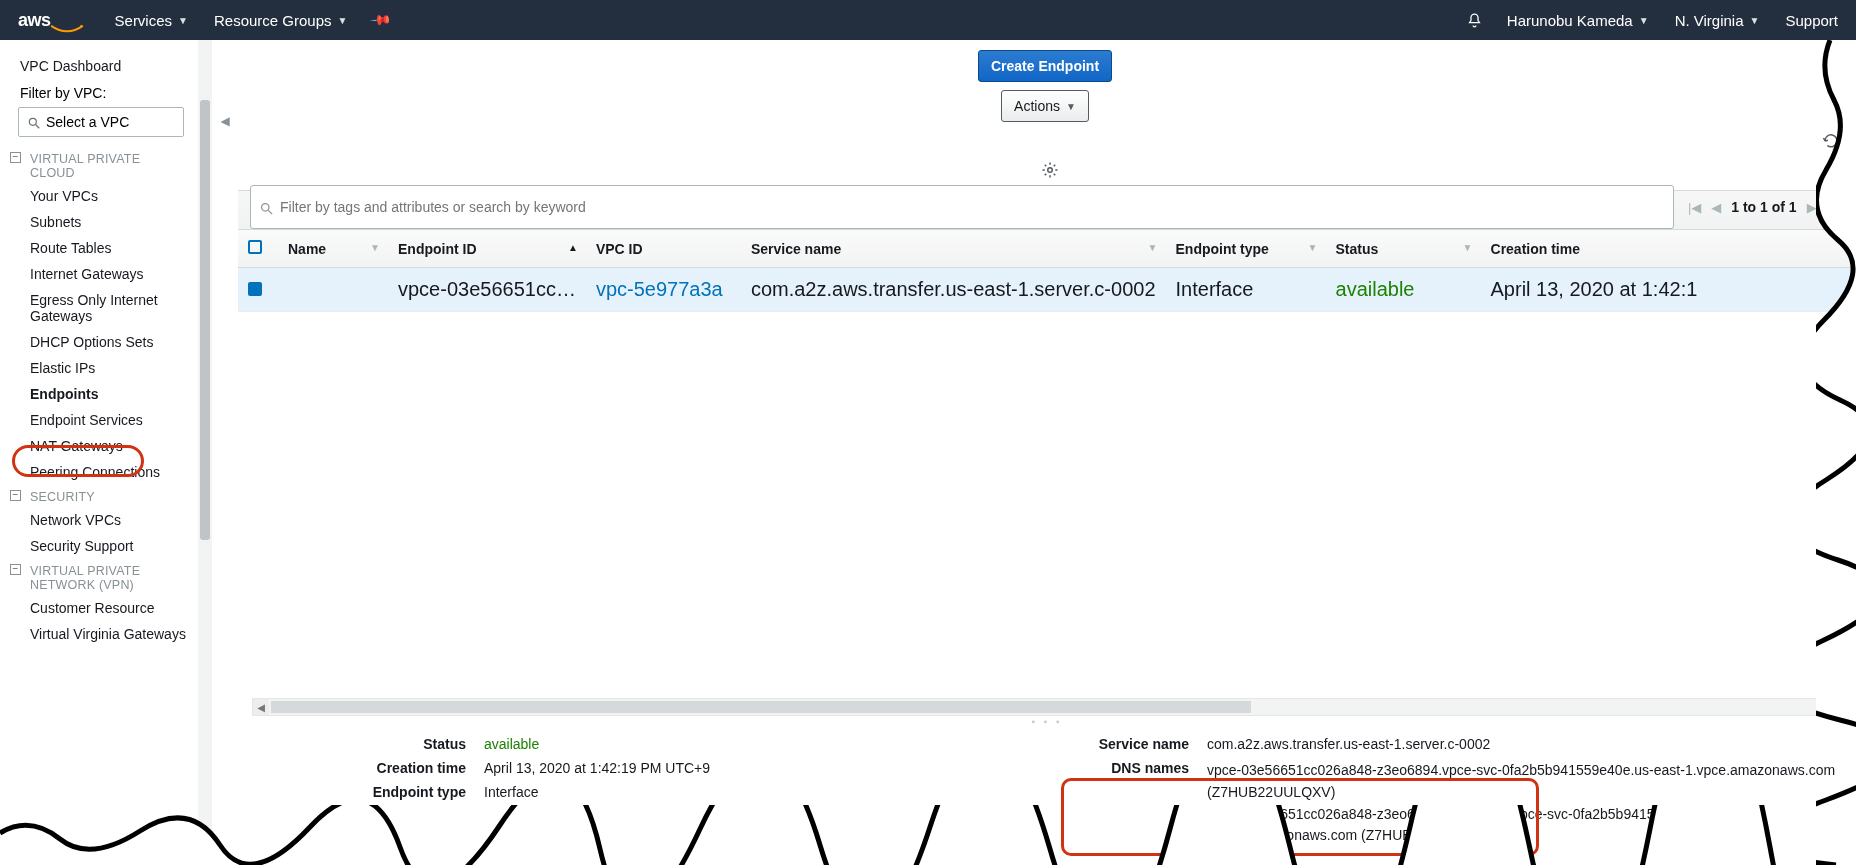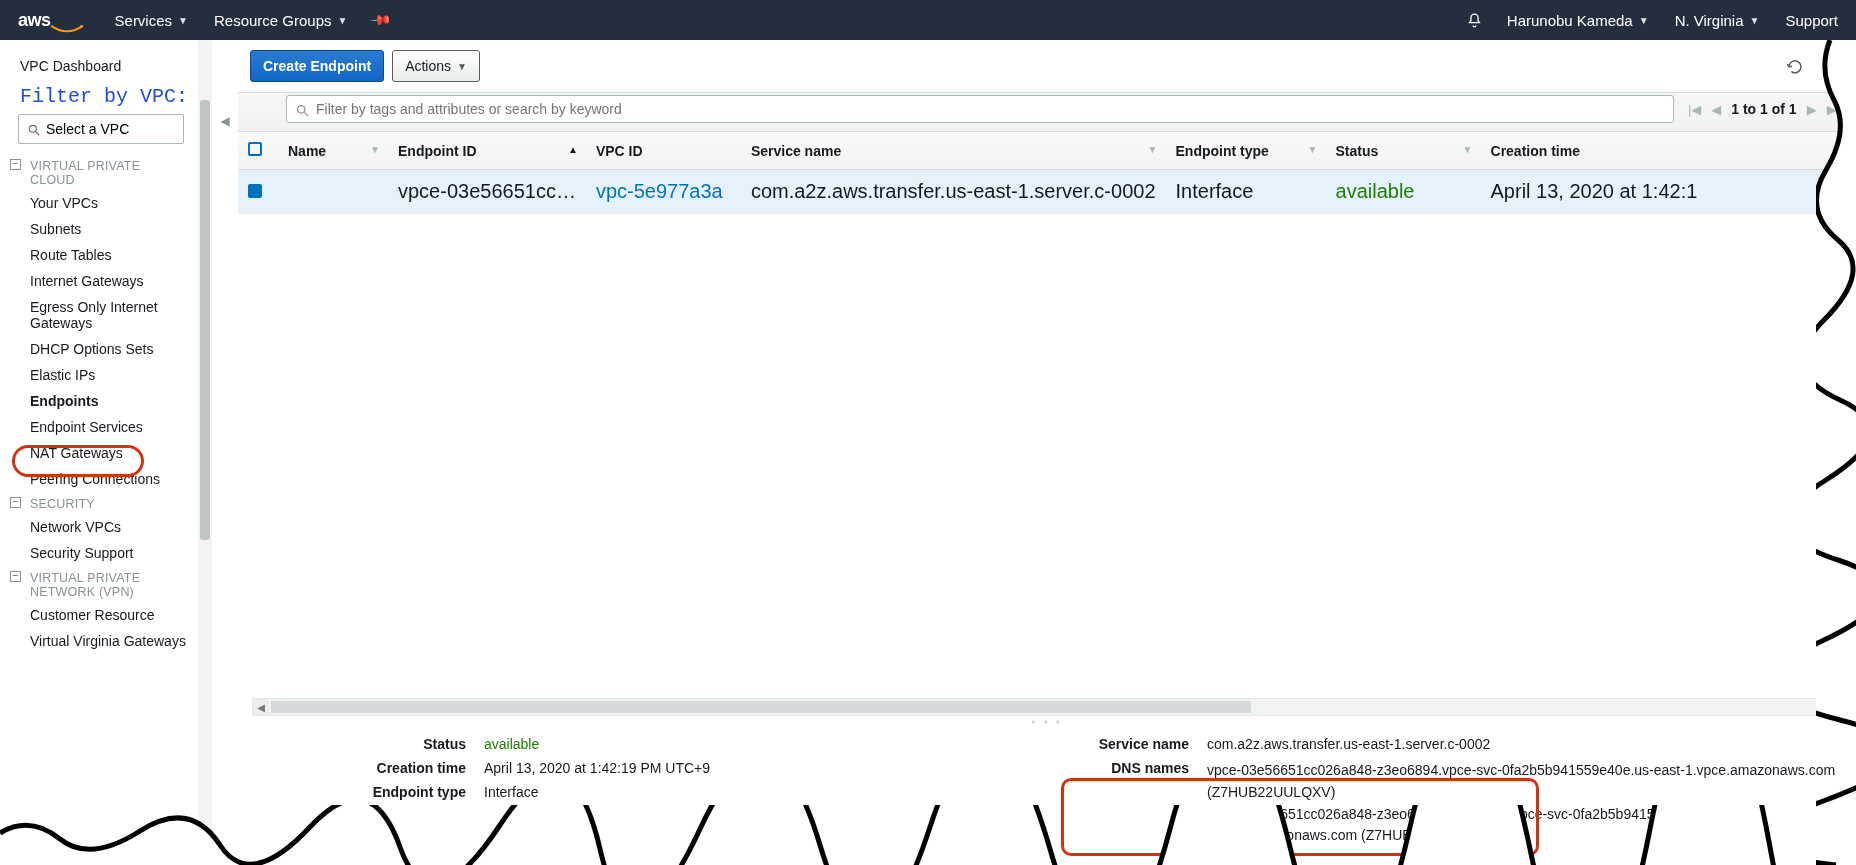--- a/index.html
+++ b/index.html
@@ -17,43 +17,43 @@
   .topbar .bell { margin-right:24px; font-size:17px; }
 
   
   .layout { display:flex; height:calc(100% - 40px); }
   .sidebar { width:198px; background:#fff; padding:12px 0 0 0; height:100%; overflow:hidden; }
   .sidebar a, .sidebar .sb-link { display:block; padding:5px 12px 5px 20px; color:#0073bb; cursor:pointer; font-size:14px; line-height:1.35; }
   .sidebar .sb-link { color:#16191f; }
   .sidebar .sb-heading { color:#879196; font-size:12.5px; padding:5px 12px 3px 30px; letter-spacing:0.2px; position:relative; }
   .sidebar .sb-heading .collapse { position:absolute; left:10px; top:5px; width:11px; height:11px; border:1px solid #879196; font-size:10px; line-height:8px; text-align:center; color:#555; }
   .sidebar .sb-top { padding-left:20px; padding-right:14px; }
-  .sidebar .filter-label { color:#1d4ed8; padding:4px 0 6px 20px; font-size:20px;font-family:Liberation Mono, monospace; }
+  .sidebar .filter-label { color:#000000; padding:4px 0 6px 20px; font-size:14px; }
   .sidebar .vpc-select { margin:0 14px 10px 18px; border:1px solid #aab7b8; border-radius:2px; height:30px; display:flex; align-items:center; padding:0 8px; color:#000000; background:#fff; }
   .sidebar .vpc-select .mag { margin-right:5px; }
   .sb-item { padding:5px 12px 5px 30px; cursor:pointer; color:#16191f; }
   .sb-item.active { font-weight:700; }
   .sb-highlight { position:absolute; left:12px; width:132px; height:32px; border:3px solid #d13212; border-radius:16px; pointer-events:none; }
 
   
   .sb-scroll { width:14px; background:#f2f3f3; height:100%; position:relative; }
   .sb-scroll .thumb { position:absolute; top:60px; left:2px; right:2px; height:440px; background:#c0c4c7; border-radius:3px; }
   .sb-collapse { width:26px; display:flex; align-items:flex-start; padding-top:74px; justify-content:center; }
   .sb-collapse .chv { color:#879196; font-size:12px; }
 
   
   .main { flex:1; display:flex; flex-direction:column; min-width:0; }
-  .toolbar { padding:10px 16px 10px 12px; display:flex; align-items:center; gap:8px; }
+  .toolbar { padding:10px 16px 10px 12px; display:flex; align-items:center; gap:8px;flex-direction:column; }
   .btn { border:1px solid #545b64; background:linear-gradient(#fff,#eaeded); border-radius:3px; padding:7px 12px; font-size:14px; cursor:pointer; color:#16191f; display:flex; align-items:center; }
   .btn.primary { background:linear-gradient(#2b7bd1,#1166c6); border-color:#0a4b8c; color:#fff; font-weight:700; }
   .toolbar .refresh, .toolbar .gear { margin-left:auto; color:#545b64; font-size:18px; cursor:pointer; }
   .toolbar .gear { margin-left:10px; }
 
   .searchbar-row { display:flex; align-items:center; padding:0 16px 6px 12px; gap:14px; background:linear-gradient(#f7f7f7,#f1f2f3); border-top:1px solid #d5dbdb; border-bottom:1px solid #d5dbdb; height:40px; }
-  .searchbox { flex:1; display:flex; align-items:center; background:#fff; border:1px solid #aab7b8; border-radius:3px; height:28px; padding:0 8px;margin-left:36px; }
+  .searchbox { flex:1; display:flex; align-items:center; background:#fff; border:1px solid #aab7b8; border-radius:3px; height:44px; padding:0 8px; }
   .searchbox input { border:none; outline:none; flex:1; font-size:14px; color:#16191f; }
   .searchbox .mag { color:#879196; margin-right:6px; font-size:15px; }
   .pager { display:flex; align-items:center; gap:10px; color:#545b64; }
   .pager .pgbtn { color:#aab7b8; cursor:pointer; font-size:13px; }
   .pager .pgtext { font-weight:700; color:#16191f; }
 
   
   .tablewrap { flex:0 0 auto; }
   table.grid { width:100%; border-collapse:collapse; }
   table.grid th { text-align:left; font-weight:700; font-size:14px; padding:10px 10px; border-bottom:1px solid #d5dbdb; background:linear-gradient(#fafafa,#f2f3f3); white-space:nowrap; position:relative; }

